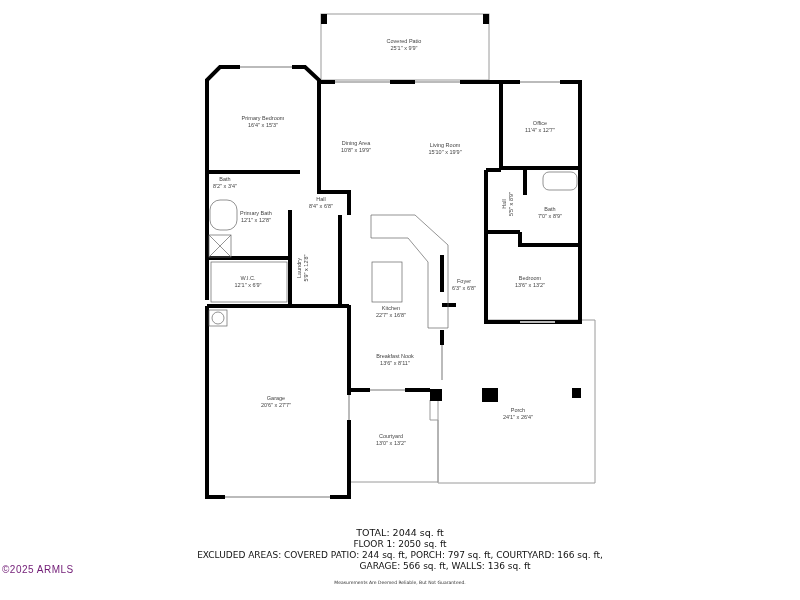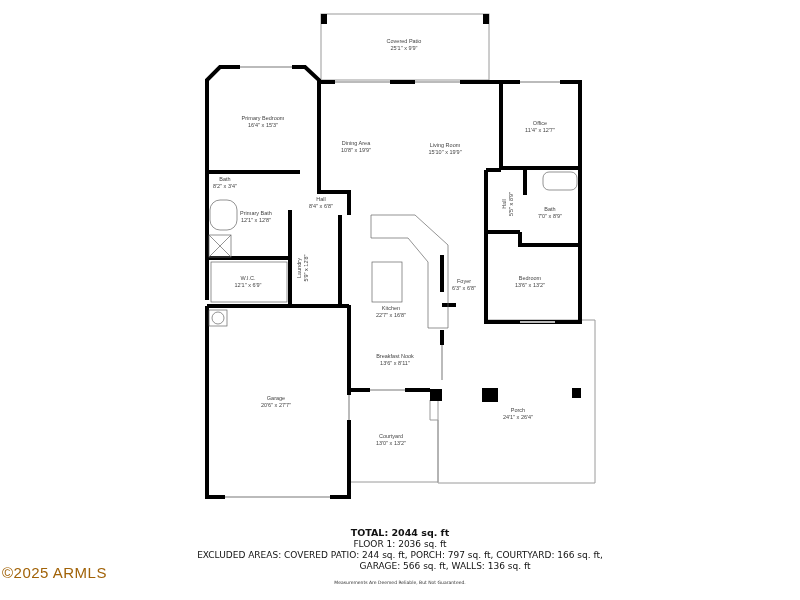--- a/index.html
+++ b/index.html
@@ -1,27 +1,27 @@
 <!DOCTYPE html>
 <html><head>
 <meta charset="utf-8">
 <style>
   html,body{margin:0;padding:0;background:#fff;}
   body{width:800px;height:600px;position:relative;overflow:hidden;font-family:"Liberation Sans",sans-serif;}
   svg.plan{position:absolute;left:0;top:0;}
   .lbl{position:absolute;text-align:center;font-size:5.5px;color:#444;line-height:7px;transform:translate(-50%,-50%);white-space:nowrap;font-family:"Liberation Sans",sans-serif;}
   .lbl.rot{transform:translate(-50%,-50%) rotate(-90deg);}
   .summary{position:absolute;left:0;width:800px;text-align:center;color:#111;font-family:"DejaVu Sans",sans-serif;}
-  .s-total{top:527px;font-size:9.5px;font-weight:bold;}
+  .s-total{top:527px;font-size:9.5px;font-weight:normal;}
   .s-line{font-size:9px;}
   .s-floor{top:539px;}
   .s-ex1{top:550px;}
   .s-ex2{top:561px;padding-left:45px;}
   .s-note{top:580px;font-size:4.5px;color:#333;}
-  .watermark{position:absolute;left:2px;top:564px;font-size:15px;color:#a16207;letter-spacing:0.5px;font-family:"Liberation Sans",sans-serif;}
+  .watermark{position:absolute;left:2px;top:564px;font-size:10px;color:#701a75;letter-spacing:0.5px;font-family:"Liberation Sans",sans-serif;}
 </style>
 </head>
 <body>
 
 <svg class="plan" width="800" height="600" viewBox="0 0 800 600">
   <g fill="none" stroke="#9a9a9a" stroke-width="1">
 
     <rect x="321" y="14" width="168" height="66"></rect>
 
     <path d="M486 320 H595 V483 H438 V400"></path>
@@ -173,17 +173,17 @@
       <div>Porch</div>
       <div>24'1" x 26'4"</div>
     </div>
   <div class="lbl" style="left:391px;top:440px;">
       <div>Courtyard</div>
       <div>13'0" x 13'2"</div>
     </div>
 </div>
 
 <div class="summary s-total">TOTAL: 2044 sq. ft</div>
-<div class="summary s-line s-floor">FLOOR 1: 2036 sq. ft</div>
+<div class="summary s-line s-floor">FLOOR 1: 2050 sq. ft</div>
 <div class="summary s-line s-ex1">EXCLUDED AREAS: COVERED PATIO: 244 sq. ft, PORCH: 797 sq. ft, COURTYARD: 166 sq. ft,</div>
 <div class="summary s-line s-ex2">GARAGE: 566 sq. ft, WALLS: 136 sq. ft</div>
 <div class="summary s-note">Measurements Are Deemed Reliable, But Not Guaranteed.</div>
 <div class="watermark">©2025 ARMLS</div>
 
 </body></html>

